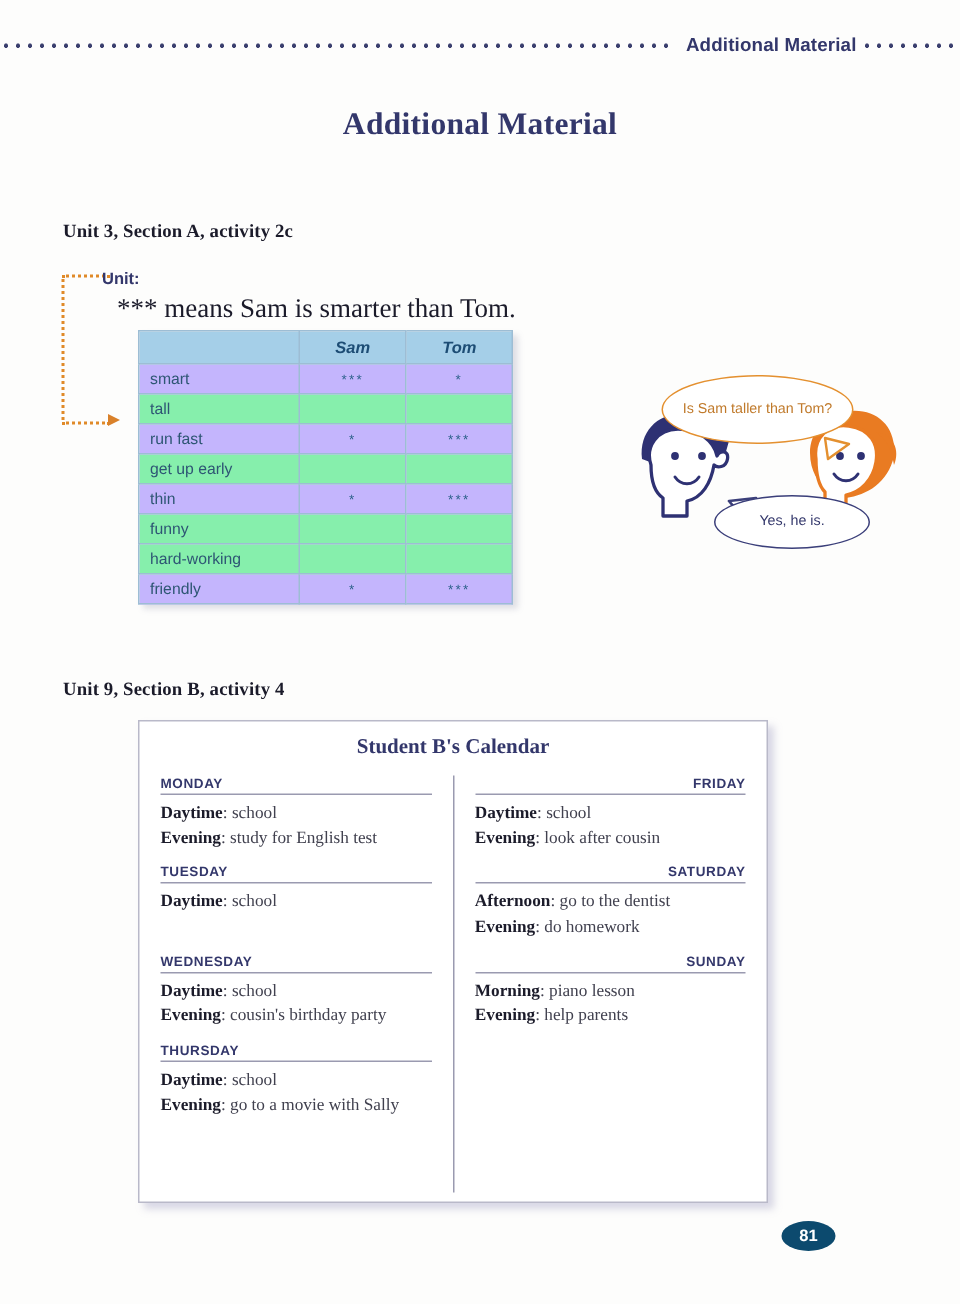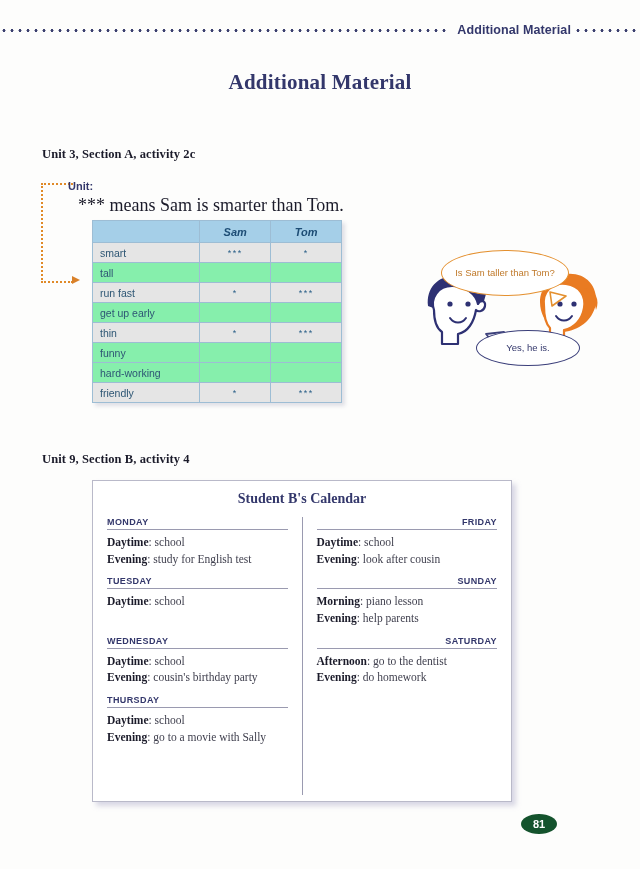--- a/index.html
+++ b/index.html
@@ -145,21 +145,21 @@
   .compare-table thead th {
     background: #a5cfe8;
     height: 21px;
     font-weight: bold;
     font-size: 11px;
     color: #1d4d75;
     text-align: center;
     font-style: italic;
   }
   .compare-table thead th.corner { background: #a5cfe8; }
-  .compare-table tbody tr.filled td { background: #e5e5e5; }
+  .compare-table tbody tr.filled td { background: #c4b5fd; }
   .compare-table tbody tr.empty td { background: #86efac; }
   .compare-table td.label { width: 92px; white-space: nowrap; color: #2e5674; }
   .compare-table td.mark {
     text-align: center;
     letter-spacing: 1.5px;
     color: #2a5f88;
     font-size: 9px;
     vertical-align: middle;
   }
 
@@ -260,21 +260,21 @@
   }
 
   
   .page-number {
     position: absolute;
     top: 814px;
     left: 521px;
     width: 36px;
     height: 20px;
     border-radius: 50%;
-    background: #14532d;
+    background: #0c4a6e;
     color: #ffffff;
     font-family: "Liberation Sans", sans-serif;
     font-weight: bold;
     font-size: 11px;
     display: flex;
     align-items: center;
     justify-content: center;
   }
 </style>
 </head>
@@ -416,31 +416,31 @@
 
     <div class="calendar-col right">
       <div class="day-block">
         <div class="day-name align-right">FRIDAY</div>
         <div class="entries">
           <div class="entry"><span class="entry-label">Daytime</span>: <span>school</span></div>
           <div class="entry"><span class="entry-label">Evening</span>: <span>look after cousin</span></div>
         </div>
       </div>
       <div class="day-block">
+        <div class="day-name align-right">SATURDAY</div>
+        <div class="entries">
+          <div class="entry"><span class="entry-label">Afternoon</span>: <span>go to the dentist</span></div>
+          <div class="entry"><span class="entry-label">Evening</span>: <span>do homework</span></div>
+        </div>
+      </div>
+      <div class="day-block">
         <div class="day-name align-right">SUNDAY</div>
         <div class="entries">
           <div class="entry"><span class="entry-label">Morning</span>: <span>piano lesson</span></div>
           <div class="entry"><span class="entry-label">Evening</span>: <span>help parents</span></div>
         </div>
       </div>
-      <div class="day-block">
-        <div class="day-name align-right">SATURDAY</div>
-        <div class="entries">
-          <div class="entry"><span class="entry-label">Afternoon</span>: <span>go to the dentist</span></div>
-          <div class="entry"><span class="entry-label">Evening</span>: <span>do homework</span></div>
-        </div>
-      </div>
     </div>
 
   </div>
 </div>
 
 <div class="page-number">81</div>
 
 </body></html>

